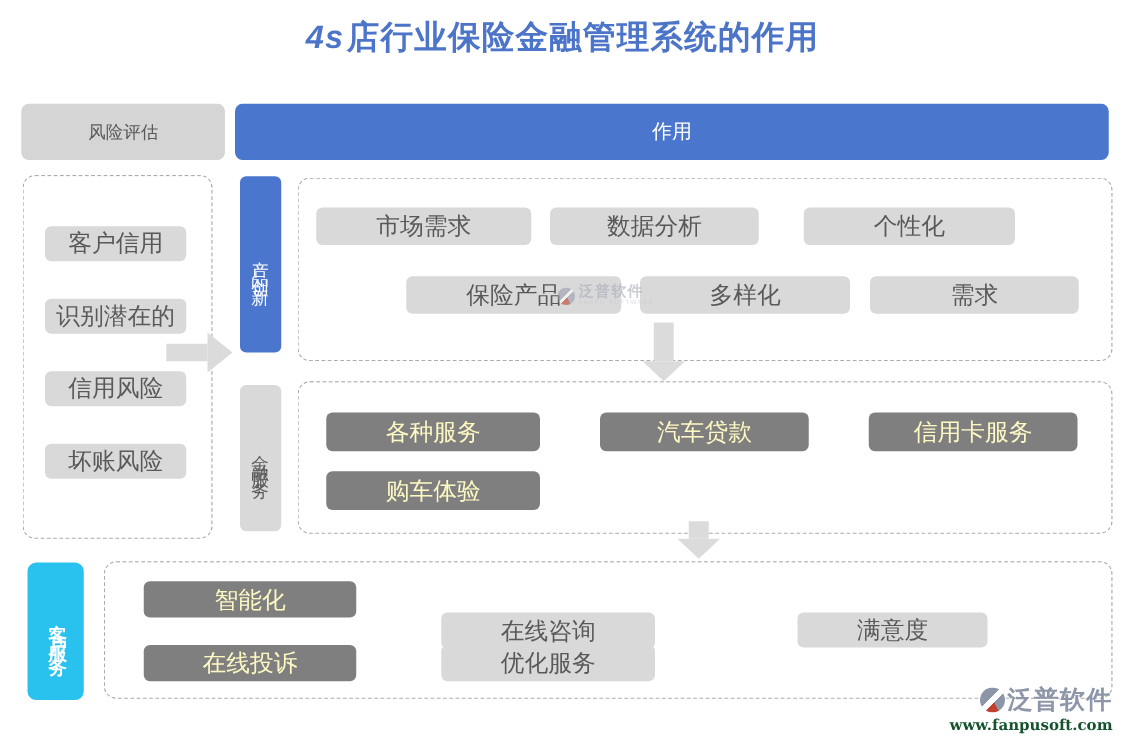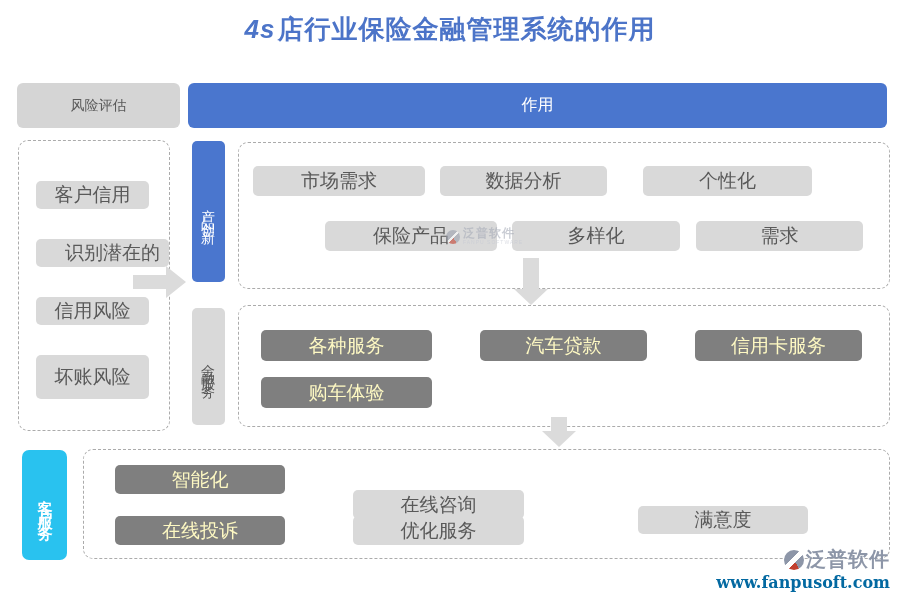--- a/index.html
+++ b/index.html
@@ -64,40 +64,40 @@
   .wm-cap{font-size:5px;color:#C4C8D2;letter-spacing:1px;}
   
   .fanpu{position:absolute;left:766px;top:546px;width:124px;display:flex;flex-direction:column;align-items:flex-end;}
   .fp-row{display:flex;align-items:center;}
   .fp-icon{width:20px;height:20px;border-radius:50%;margin-right:2px;
     background:
       linear-gradient(135deg,transparent 42%,#ffffff 42% 58%,transparent 58%),
       conic-gradient(from 150deg,#c2402f 0 85deg,#8D96A8 85deg 360deg);}
   .fp-name{font-size:20px;font-weight:bold;color:#8D96A8;letter-spacing:1px;
     font-family:"DejaVu Serif","Liberation Serif",serif;}
-  .fp-url{font-size:16px;font-weight:bold;color:#0369a1;margin-top:0;
+  .fp-url{font-size:12px;font-weight:bold;color:#14532d;margin-top:0;
     font-family:"DejaVu Serif","Liberation Serif",serif;}
 </style>
 </head>
 <body>
 
 <div class="stage">
 
   <div class="title">
     <span class="prefix">4s</span><span>店行业保险金融管理系统的作用</span>
   </div>
 
   <div class="hdr hdr-left">风险评估</div>
   <div class="hdr hdr-right">作用</div>
 
   <div class="box box-risk"></div>
   <div class="btn btn-light" style="left:36px;top:181px;width:113px;height:28px;">客户信用</div>
-  <div class="btn btn-light" style="left:36px;top:239px;width:113px;height:28px;padding-left:20px;">识别潜在的</div>
+  <div class="btn btn-light" style="left:36px;top:239px;width:113px;height:28px;">识别潜在的</div>
   <div class="btn btn-light" style="left:36px;top:297px;width:113px;height:28px;font-family:Liberation Serif, serif;">信用风险</div>
-  <div class="btn btn-light" style="left:36px;top:355px;width:113px;height:44px;">坏账风险</div>
+  <div class="btn btn-light" style="left:36px;top:355px;width:113px;height:28px;">坏账风险</div>
 
   <div class="vbar vbar-blue">产品创新</div>
   <div class="vbar vbar-gray">金融服务</div>
   <div class="vbar vbar-cyan">客户服务</div>
 
   <div class="box box-product"></div>
   <div class="btn btn-light" style="left:253px;top:166px;width:172px;height:30px;">市场需求</div>
   <div class="btn btn-light" style="left:440px;top:166px;width:167px;height:30px;text-align:center;">数据分析</div>
   <div class="btn btn-light" style="left:623px;top:166px;width:169px;height:30px;margin-left:20px;">个性化</div>
   <div class="btn btn-light" style="left:325px;top:221px;width:172px;height:30px;">保险产品</div>
@@ -106,21 +106,21 @@
 
   <div class="box box-finance"></div>
   <div class="btn btn-dark" style="left:261px;top:330px;width:171px;height:31px;">各种服务</div>
   <div class="btn btn-dark" style="left:480px;top:330px;width:167px;height:31px;">汽车贷款</div>
   <div class="btn btn-dark" style="left:695px;top:330px;width:167px;height:31px;">信用卡服务</div>
   <div class="btn btn-dark" style="left:261px;top:377px;width:171px;height:31px;">购车体验</div>
 
   <div class="box box-service"></div>
   <div class="btn btn-dark" style="left:115px;top:465px;width:170px;height:29px;">智能化</div>
   <div class="btn btn-light" style="left:353px;top:465px;width:171px;height:29px;margin-top:25px;">在线咨询</div>
-  <div class="btn btn-light" style="left:638px;top:506px;width:170px;height:28px;">满意度</div>
+  <div class="btn btn-light" style="left:638px;top:490px;width:152px;height:28px;">满意度</div>
   <div class="btn btn-dark" style="left:115px;top:516px;width:170px;height:29px;">在线投诉</div>
   <div class="btn btn-light" style="left:353px;top:516px;width:171px;height:29px;">优化服务</div>
 
   <div class="arrow-right">
     <div class="shaft"></div>
       <div class="head"></div>
   </div>
   <div class="arrow-down arrow-d1">
     <div class="shaft"></div>
       <div class="head"></div>

